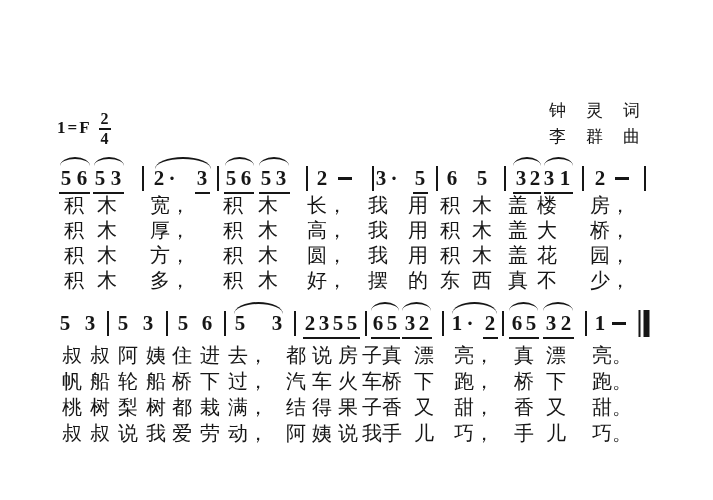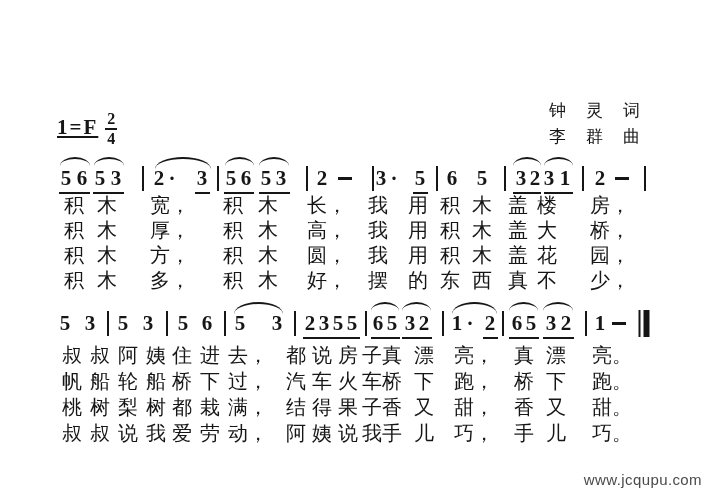--- a/index.html
+++ b/index.html
@@ -8,21 +8,21 @@
     font-family:"Liberation Serif", serif; color:#161616; overflow:hidden;
   }
   .title {
     position:absolute; top:62px; left:0; width:100%; margin:0;
     text-align:center; font-size:30px; font-weight:bold; letter-spacing:22px;
   }
   .meta-left {
     position:absolute; left:57px; top:108px;
     display:flex; align-items:center; gap:7px; font-weight:bold;
   }
-  .key { font-size:21px; letter-spacing:2px;text-decoration:underline; }
+  .key { font-size:17px; letter-spacing:2px; }
   .frac {
     display:inline-flex; flex-direction:column; align-items:center;
     font-size:16px; line-height:1.1; font-weight:bold; margin-top:2px;
   }
   .frac .num { border-bottom:2px solid #161616; padding:0 2px; }
   .credits {
     position:absolute; left:549px; top:98px;
     font-size:17px; line-height:26px; letter-spacing:20px; white-space:nowrap;
   }
   .system { position:absolute; left:0; width:713px; height:145px; }
@@ -286,15 +286,14 @@
       <span class="lyr" style="left: 338px; top: 123px;">说</span>
       <span class="lyr" style="left: 362px; top: 123px;">我</span>
       <span class="lyr" style="left: 382px; top: 123px;">手</span>
       <span class="lyr" style="left: 414px; top: 123px;">儿</span>
       <span class="lyr" style="left: 454px; top: 123px;">巧，</span>
       <span class="lyr" style="left: 514px; top: 123px;">手</span>
       <span class="lyr" style="left: 546px; top: 123px;">儿</span>
       <span class="lyr" style="left: 592px; top: 123px;">巧。</span>
     </div>
 
-  <div class="watermark">www.jcqupu.com</div>
 
 </div>
 
 </body></html>

